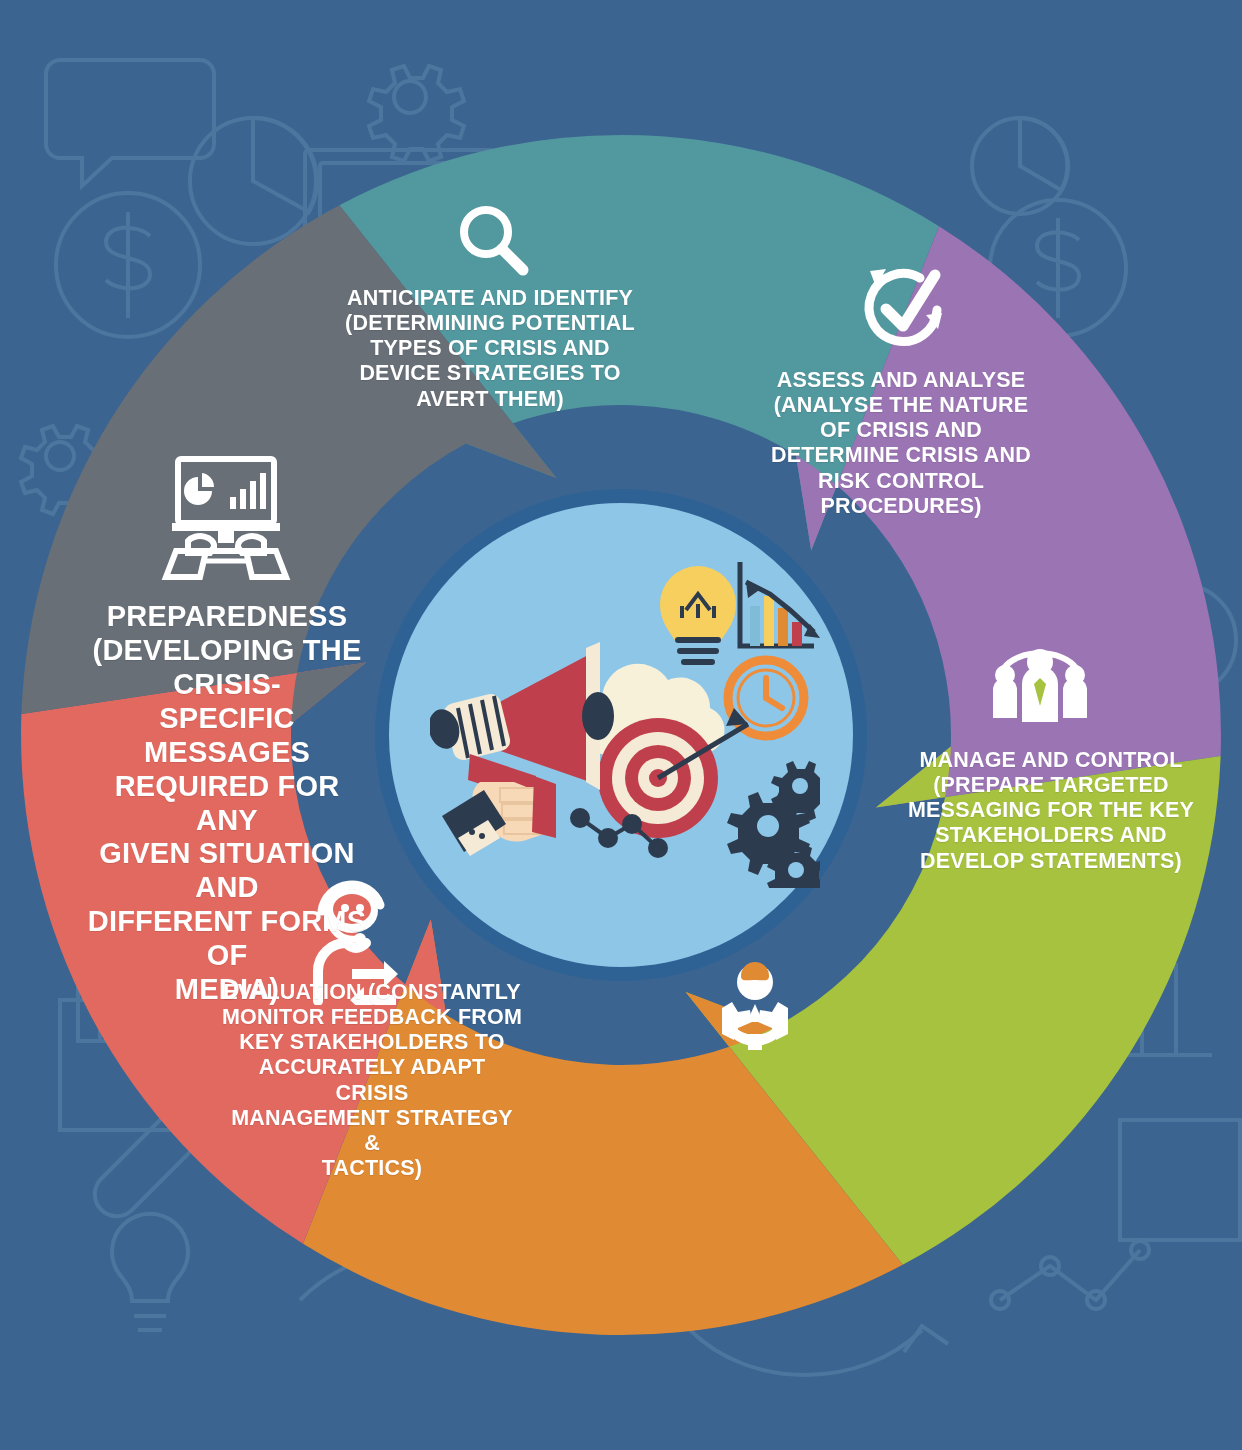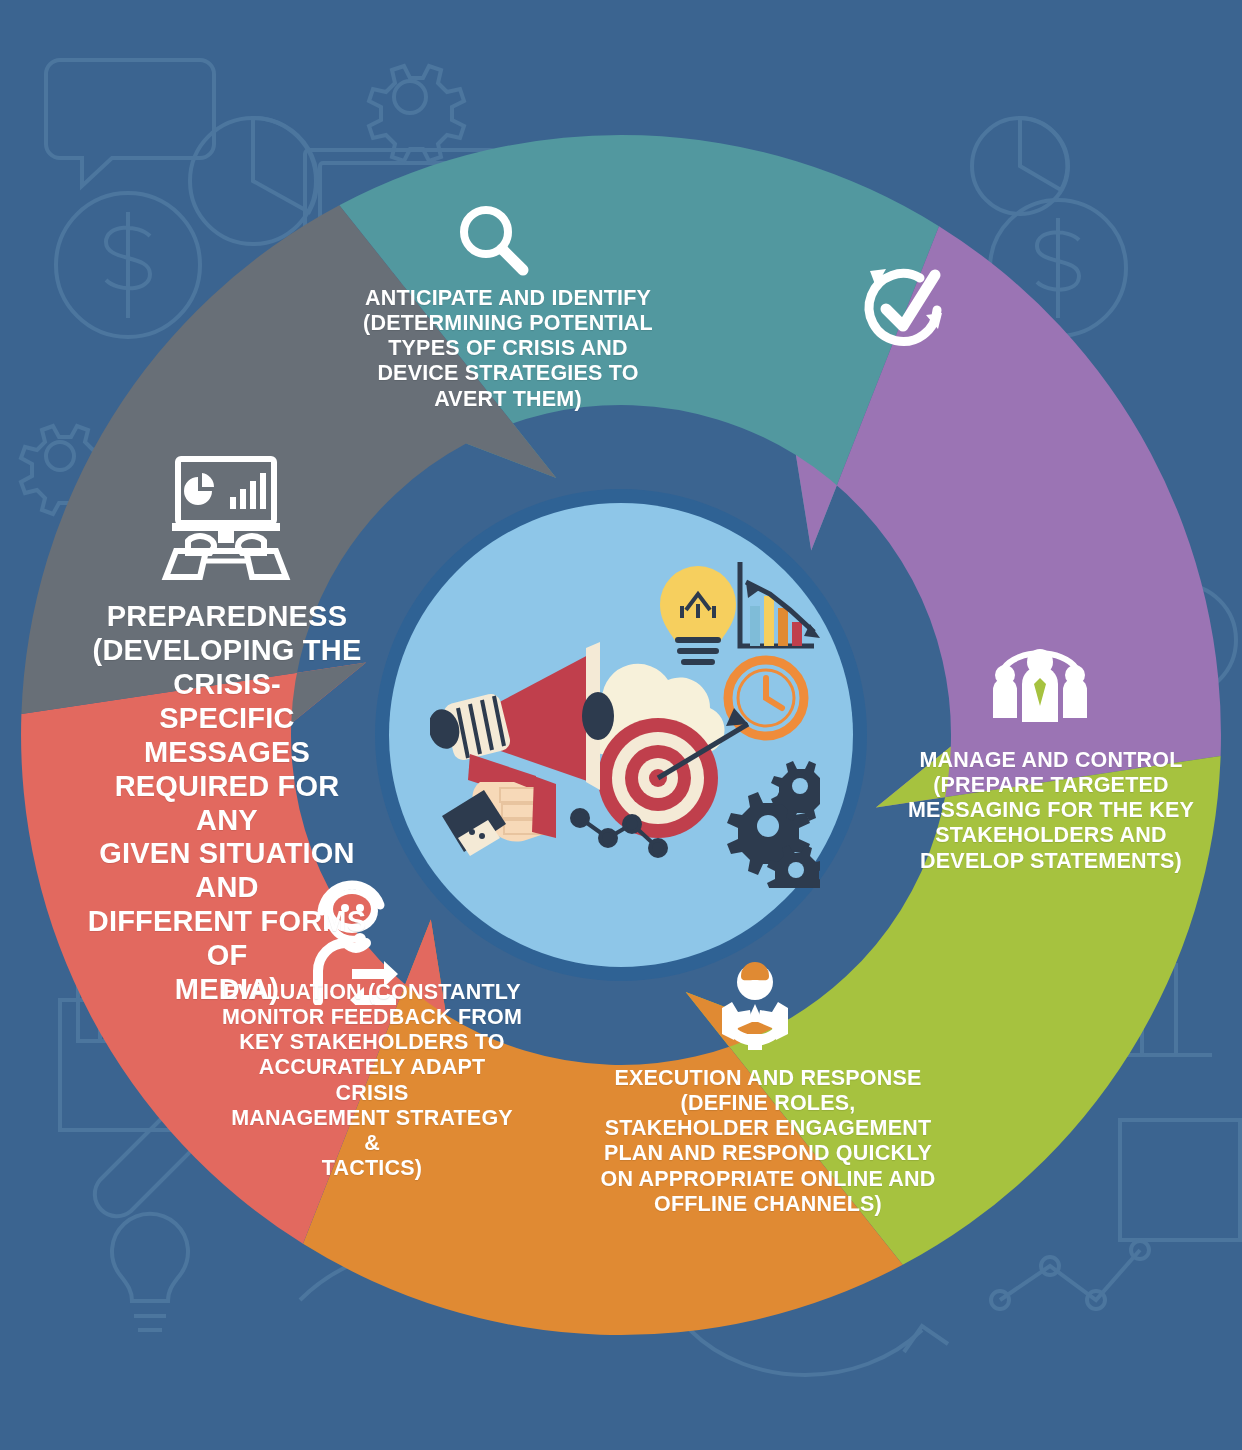--- a/index.html
+++ b/index.html
@@ -250,39 +250,39 @@
     <rect x="14" y="68" width="108" height="8" fill="#fff"></rect>
     <rect x="60" y="76" width="16" height="12" fill="#fff"></rect>
     <path d="M18 96 h100" stroke="#fff" stroke-width="6"></path>
     <path d="M18 96 l-10 26 h34 l6 -26z" fill="none" stroke="#fff" stroke-width="6"></path>
     <path d="M118 96 l10 26 h-34 l-6 -26z" fill="none" stroke="#fff" stroke-width="6"></path>
     <path d="M30 86 a14 10 0 0 1 26 6 l-4 6 h-22z" fill="none" stroke="#fff" stroke-width="6"></path>
     <path d="M106 86 a14 10 0 0 0 -26 6 l4 6 h22z" fill="none" stroke="#fff" stroke-width="6"></path>
     <path d="M44 106 h48" stroke="#fff" stroke-width="5"></path>
   </svg>
 
-  <div class="seg-label" style="left:348px;top:286px;width:320px;font-size:21.5px;">ANTICIPATE AND IDENTIFY
+  <div class="seg-label" style="left:330px;top:286px;width:320px;font-size:21.5px;">ANTICIPATE AND IDENTIFY
 (DETERMINING POTENTIAL
 TYPES OF CRISIS AND
 DEVICE STRATEGIES TO
 AVERT THEM)</div>
 
+  <div class="seg-label" style="left:757px;top:368px;width:288px;font-size:21.5px;">ASSESS AND ANALYSE
+(ANALYSE THE NATURE
+OF CRISIS AND
+DETERMINE CRISIS AND
+RISK CONTROL
+PROCEDURES)</div>
 
   <div class="seg-label" style="left:890px;top:748px;width:300px;font-size:21.5px;margin-left:11px;">MANAGE AND CONTROL
 (PREPARE TARGETED
 MESSAGING FOR THE KEY
 STAKEHOLDERS AND
 DEVELOP STATEMENTS)</div>
 
-  <div class="seg-label" style="left:598px;top:1066px;width:340px;font-size:21.5px;">EXECUTION AND RESPONSE
-(DEFINE ROLES,
-STAKEHOLDER ENGAGEMENT
-PLAN AND RESPOND QUICKLY
-ON APPROPRIATE ONLINE AND
-OFFLINE CHANNELS)</div>
 
   <div class="seg-label" style="left:222px;top:980px;width:300px;font-size:21.5px;">EVALUATION (CONSTANTLY
 MONITOR FEEDBACK FROM
 KEY STAKEHOLDERS TO
 ACCURATELY ADAPT CRISIS
 MANAGEMENT STRATEGY &amp;
 TACTICS)</div>
 
   <div class="seg-label" style="left:82px;top:600px;width:290px;font-size:29px;">PREPAREDNESS
 (DEVELOPING THE CRISIS-

